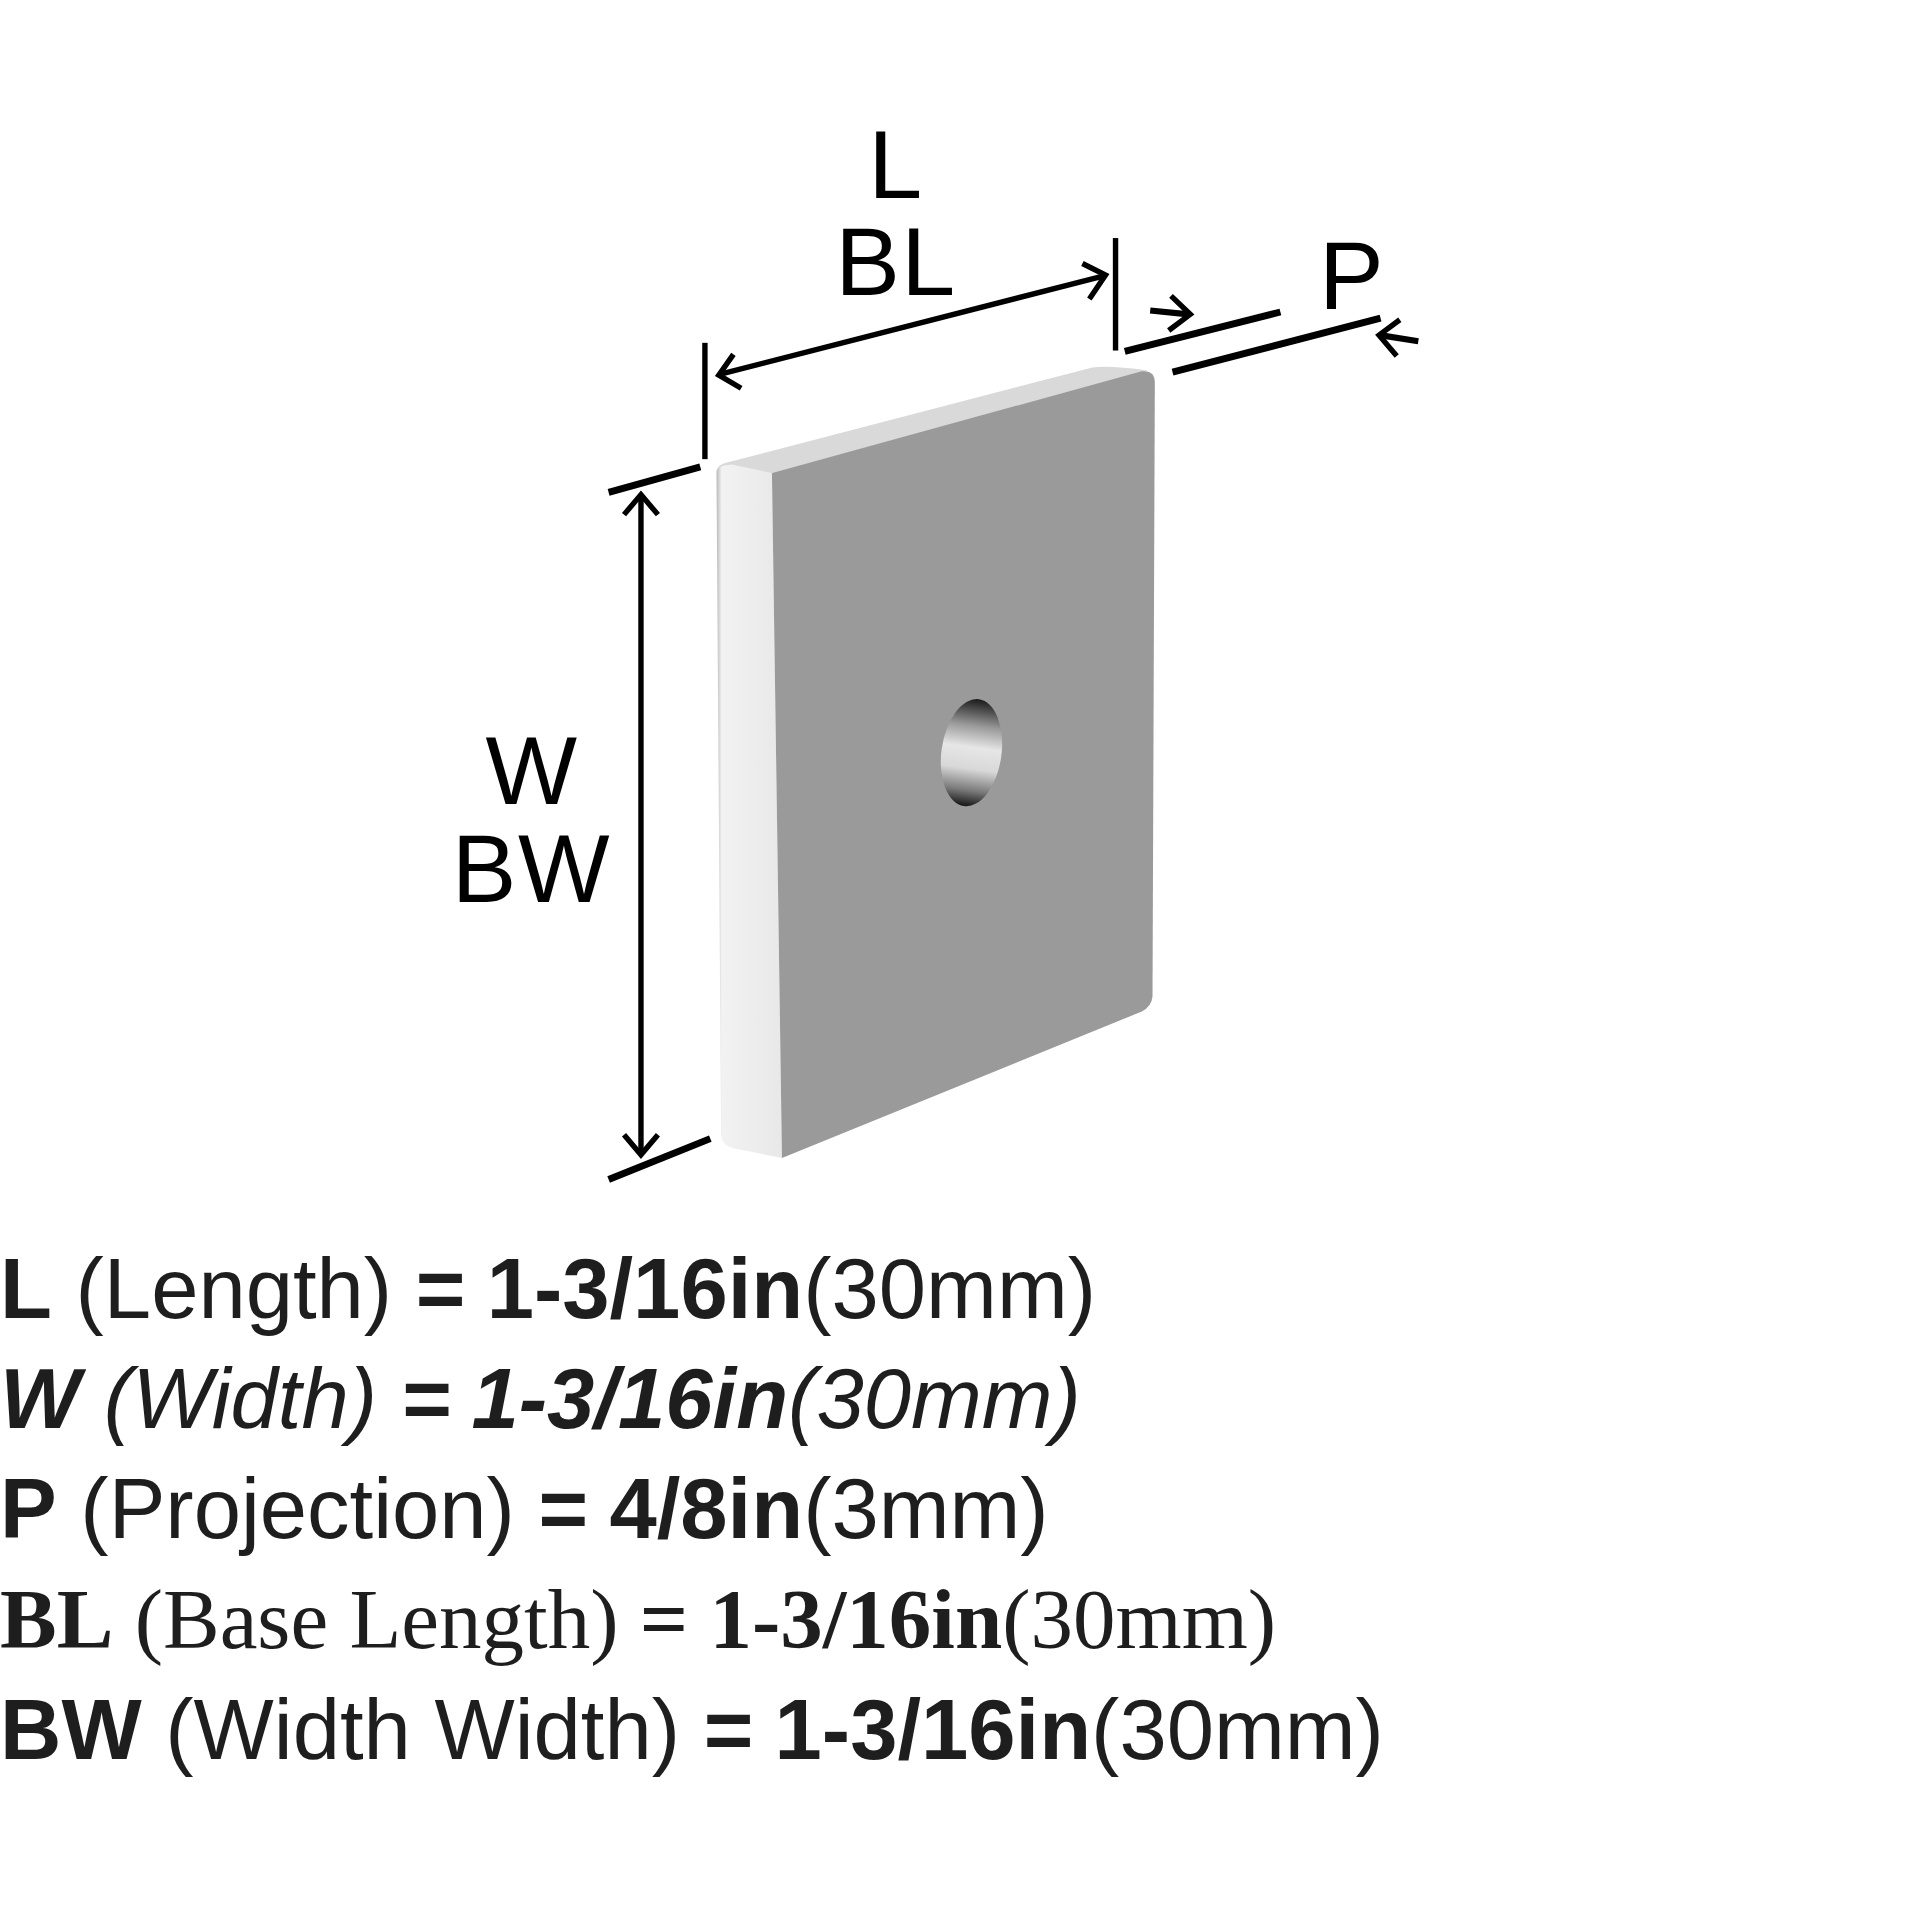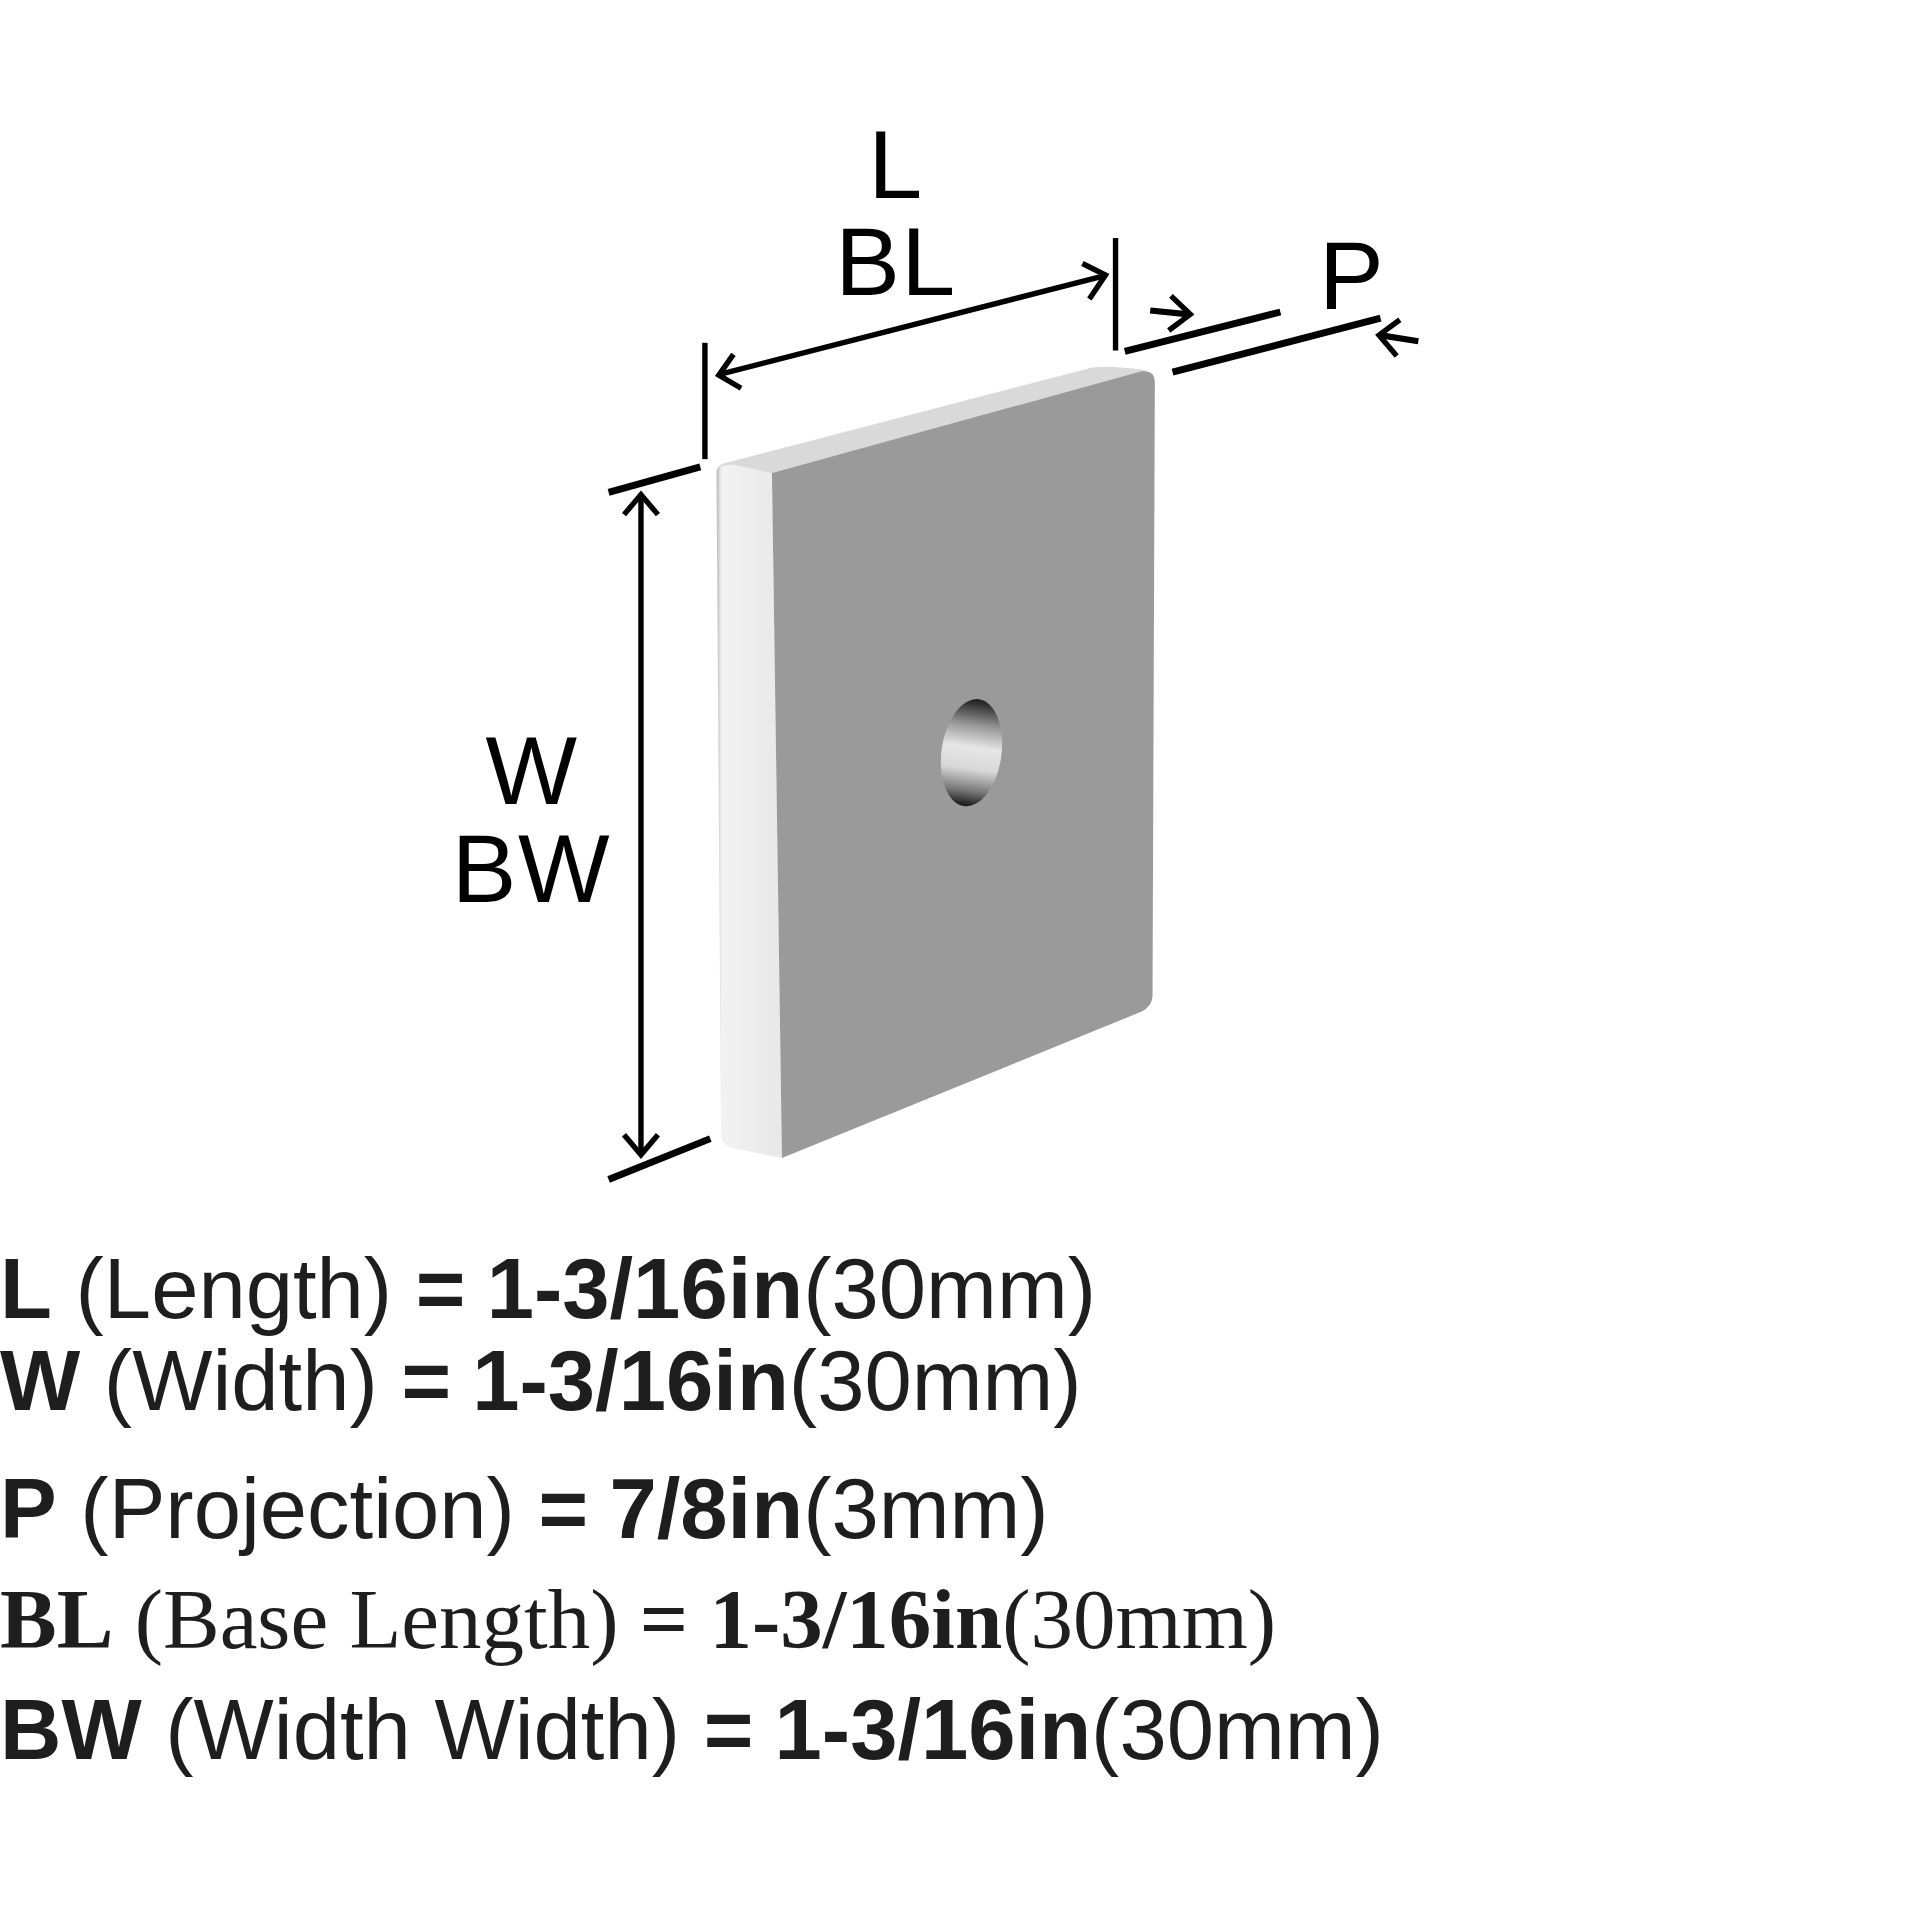--- a/index.html
+++ b/index.html
@@ -98,29 +98,29 @@
   <div class="dim-label" style="left:1275px; top:227px; width:154px;">P</div>
   <div class="dim-label" style="left:455px; top:722px; width:154px;">W</div>
   <div class="dim-label" style="left:439px; top:820px; width:185px;">BW</div>
 
   <div class="specs">
     <div class="spec-row" style="top:13px;">
       <span class="code">L</span>
       <span class="name">(Length)</span>
       <span class="eq">=</span><span class="imperial" style="margin-left:0.25em">1-3/16in</span><span class="metric">(30mm)</span>
     </div>
-    <div class="spec-row" style="top:105px;">
+    <div class="spec-row" style="top:123px;font-style:italic;">
       <span class="code">W</span>
       <span class="name">(Width)</span>
       <span class="eq">=</span><span class="imperial" style="margin-left:0.25em">1-3/16in</span><span class="metric">(30mm)</span>
     </div>
     <div class="spec-row" style="top:233px;">
       <span class="code">P</span>
       <span class="name">(Projection)</span>
-      <span class="eq">=</span><span class="imperial" style="margin-left:0.25em">7/8in</span><span class="metric">(3mm)</span>
+      <span class="eq">=</span><span class="imperial" style="margin-left:0.25em">4/8in</span><span class="metric">(3mm)</span>
     </div>
     <div class="spec-row" style="top:344px;font-family:Liberation Serif, serif;">
       <span class="code">BL</span>
       <span class="name">(Base Length)</span>
       <span class="eq">=</span><span class="imperial" style="margin-left:0.25em">1-3/16in</span><span class="metric">(30mm)</span>
     </div>
     <div class="spec-row" style="top:454px;">
       <span class="code">BW</span>
       <span class="name">(Width Width)</span>
       <span class="eq">=</span><span class="imperial" style="margin-left:0.25em">1-3/16in</span><span class="metric">(30mm)</span>

